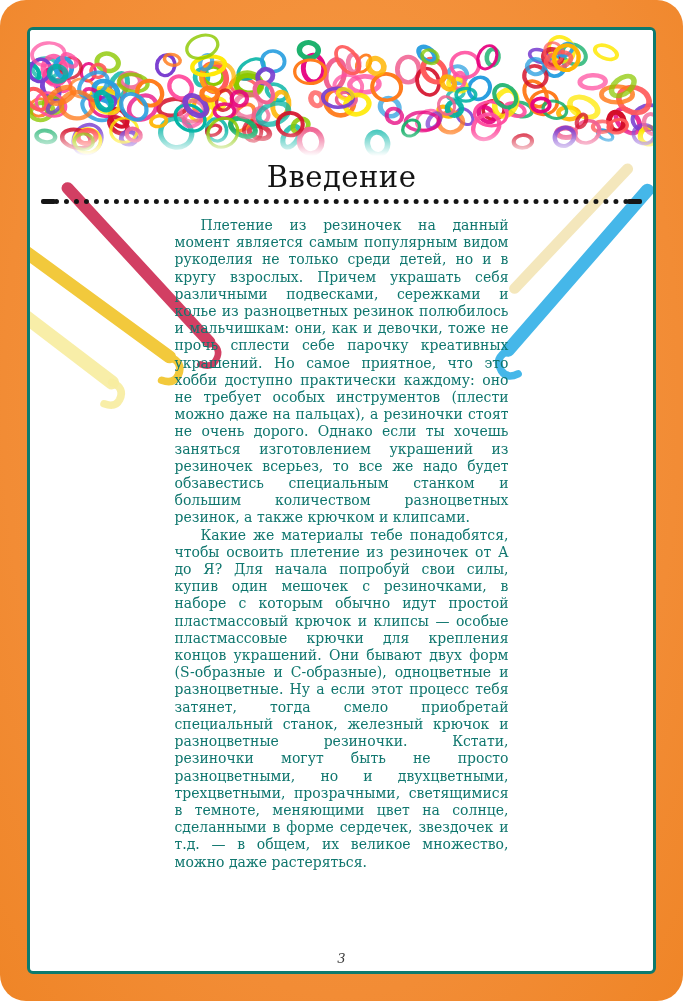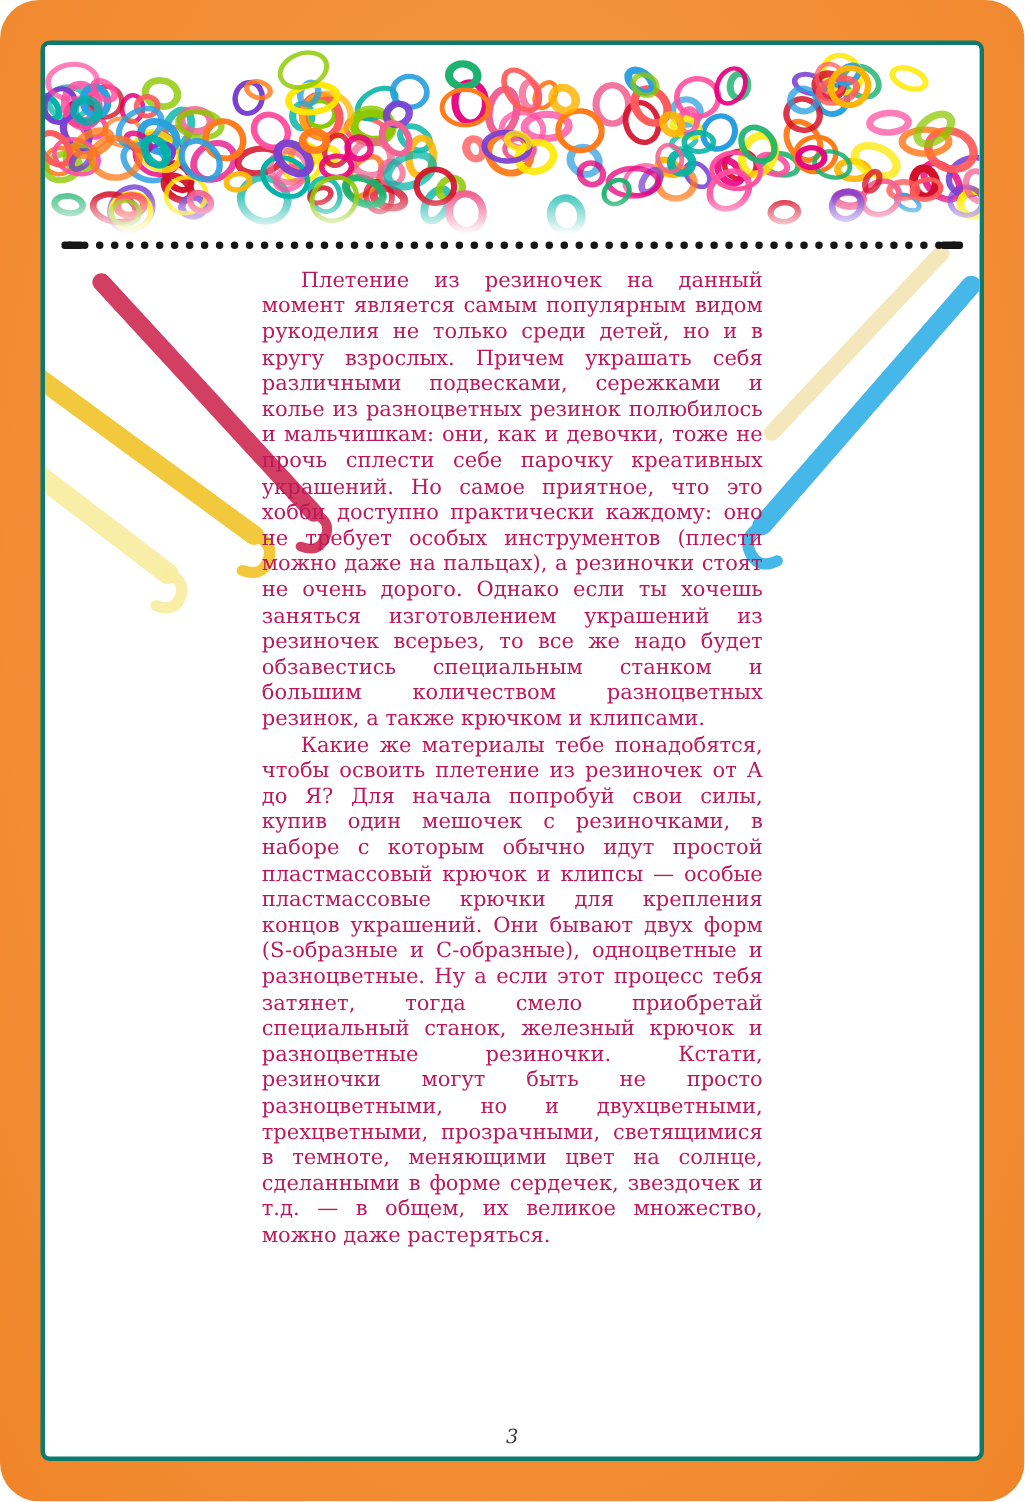--- a/index.html
+++ b/index.html
@@ -59,21 +59,21 @@
   .divider::after  { right:-3px; }
   .hooks {
     position:absolute; inset:0; width:100%; height:100%;
     z-index:1; pointer-events:none;
   }
   .text-wrap {
     position:relative; z-index:3; flex:1;
     padding:13px 0 0; 
   }
   .text-col {
-    width:334px; margin:0 auto; color:#be185d;
+    width:334px; margin:0 auto; color:#0f766e;
     font-size:14px; line-height:17.2px; text-align:justify;
     hyphens:auto;
   }
   .text-col p { margin:0; text-indent:26px; }
   .page-num {
     position:absolute; z-index:3; left:0; right:0; bottom:5px;
     text-align:center; font-size:13px; font-style:italic; color:#3a3a3a;
   }
 </style>
 </head>
@@ -267,20 +267,21 @@
           <ellipse cx="312.8" cy="36.1" rx="7.9" ry="6.8" transform="rotate(64 312.8 36.1)" fill="none" stroke="#ffb400" stroke-width="5.1" opacity="0.83"></ellipse>
           <ellipse cx="162.4" cy="63.9" rx="7.1" ry="6.3" transform="rotate(7 162.4 63.9)" fill="none" stroke="#ff7a1a" stroke-width="4.7" opacity="0.96"></ellipse>
           <ellipse cx="35.6" cy="30.3" rx="7.6" ry="4.8" transform="rotate(44 35.6 30.3)" fill="none" stroke="#ff4fa0" stroke-width="4.0" opacity="0.82"></ellipse>
           <ellipse cx="235.2" cy="94.2" rx="11.4" ry="11.2" transform="rotate(44 235.2 94.2)" fill="none" stroke="#d40f2a" stroke-width="3.7" opacity="0.91"></ellipse>
           <ellipse cx="14.3" cy="106.4" rx="8.5" ry="5.7" transform="rotate(9 14.3 106.4)" fill="none" stroke="#18b06b" stroke-width="4.0" opacity="0.72"></ellipse>
           <ellipse cx="174.3" cy="102.7" rx="14.9" ry="13.0" transform="rotate(118 174.3 102.7)" fill="none" stroke="#8cc800" stroke-width="3.0" opacity="0.87"></ellipse>
         </svg>
       <div class="photo-fade"></div>
     </div>
 
+    <h1 class="title">Введение</h1>
 
     <div class="divider"></div>
 
     <svg class="hooks" viewBox="0 0 563 881" preserveAspectRatio="none">
 
       <path d="M -12 262 L 74 330" stroke="#f7ec9e" stroke-width="13" stroke-linecap="round" fill="none" opacity="0.9"></path>
       <path d="M 74 330 q 12 5 7 16 q -4 8 -14 4" stroke="#f7ec9e" stroke-width="7" fill="none" stroke-linecap="round" opacity="0.9"></path>
 
       <path d="M -14 200 L 126 306" stroke="#f2c93c" stroke-width="12" stroke-linecap="round" fill="none"></path>
       <path d="M 126 306 q 13 5 8 17 q -4 9 -15 5" stroke="#f2c93c" stroke-width="7" fill="none" stroke-linecap="round"></path>

